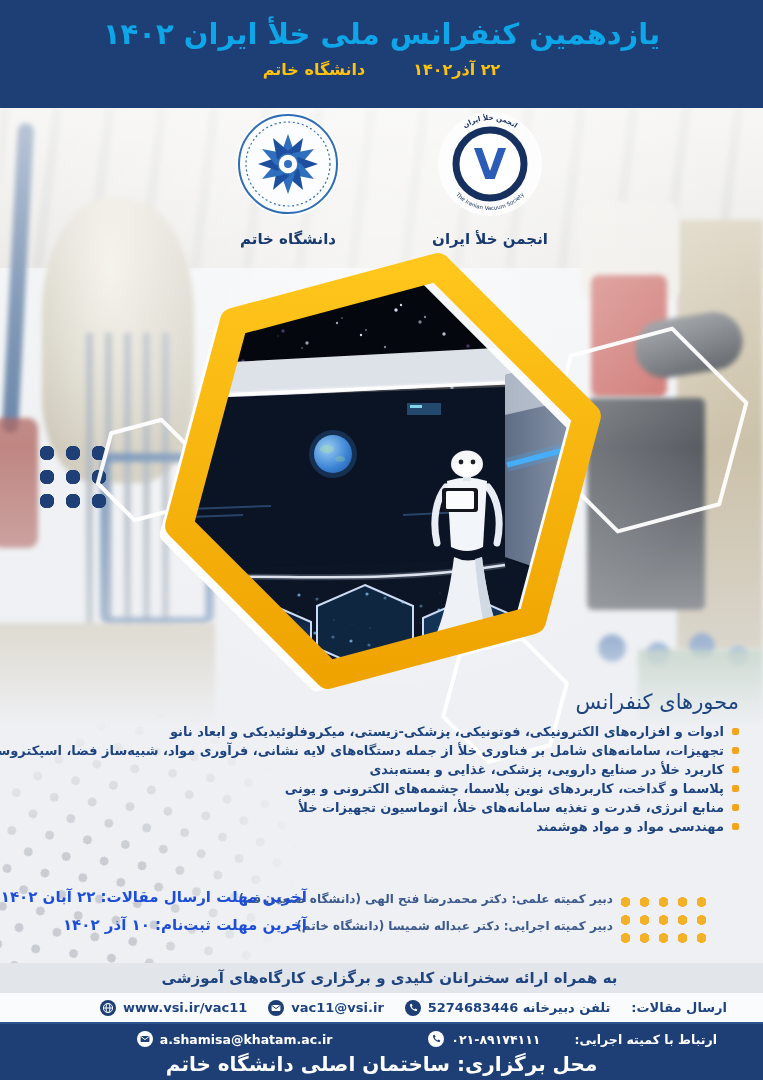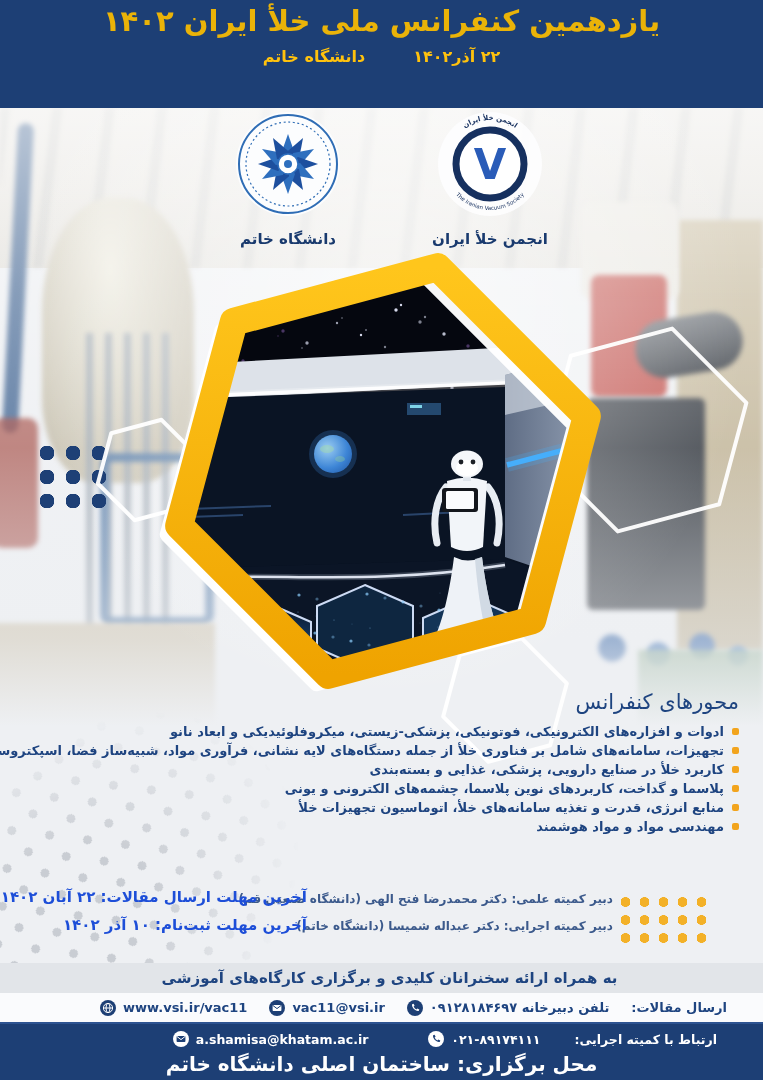--- a/index.html
+++ b/index.html
@@ -3,21 +3,21 @@
 <meta charset="utf-8">
 <style>
   html,body{margin:0;padding:0;background:#9aa0a8;}
   .poster{
     position:relative;width:763px;height:1080px;margin:0 auto;overflow:hidden;
     background:#eef0f3;font-family:"DejaVu Sans","Liberation Sans",sans-serif;
     direction:rtl;
   }
   
   .header{position:absolute;top:0;left:0;right:0;height:108px;background:#1d3f75;z-index:10;}
-  .header .title{margin:0;padding-top:4px;text-align:center;font-size:29px;font-weight:700;color:#eab308;}
+  .header .title{margin:0;padding-top:17px;text-align:center;font-size:29px;font-weight:700;color:#0ea5e9;}
   .header .subrow{display:flex;justify-content:center;gap:48px;margin-top:9px;font-size:16px;font-weight:700;color:#ffc20d;}
   
   .bg-photo{position:absolute;top:108px;left:0;right:0;height:618px;overflow:hidden;z-index:1;}
   .bg-photo .blob{position:absolute;filter:blur(2.5px);}
   .ph-top{position:absolute;top:0;left:0;right:0;height:160px;
     background:linear-gradient(#eceae6,#e3e1dc);}
   .ph-top .beams{position:absolute;inset:0;background:repeating-linear-gradient(97deg,rgba(150,156,162,.20) 0 10px,transparent 10px 52px);filter:blur(2px);}
   .ph-left{position:absolute;left:0;top:55px;bottom:0;width:205px;}
   .tank{left:42px;top:35px;width:152px;height:285px;background:radial-gradient(ellipse at 45% 25%,#edebdf,#c8c2b1 75%);border-radius:45% 45% 35% 35%/40% 40% 30% 30%;}
   .pipes{left:86px;top:170px;width:90px;height:340px;background:repeating-linear-gradient(90deg,#9fa9b4 0 7px,rgba(255,255,255,0) 7px 19px);opacity:.85;}
@@ -78,21 +78,21 @@
   .workshops-band{position:absolute;top:963px;left:0;right:0;height:30px;background:#e2e5e9;z-index:6;
     text-align:center;line-height:30px;font-size:15px;font-weight:700;color:#1e4480;padding-left:16px;}
   .contact-row{position:absolute;top:993px;left:0;right:0;height:29px;background:#fafbfd;z-index:6;
     display:flex;align-items:center;justify-content:space-between;padding:0 36px 0 100px;box-sizing:border-box;
     font-size:13px;font-weight:700;color:#1e4480;}
   .citem{display:flex;align-items:center;gap:7px;white-space:nowrap;}
   .cicon{display:inline-flex;width:16px;height:16px;}
   .footer{position:absolute;top:1022px;left:0;right:0;height:58px;background:#1d3f75;border-top:2px solid #2d5391;z-index:10;color:#fff;box-sizing:border-box;}
   .f-row1{display:flex;align-items:center;padding:7px 46px 0 0;font-size:12.5px;font-weight:700;}
   .f-row1 .flabel{margin-left:34px;}
-  .f-row1 .fphone{margin-left:60px;}
+  .f-row1 .fphone{margin-left:96px;}
   .f-venue{text-align:center;font-size:20px;font-weight:700;margin-top:5px;}
   .num{direction:ltr;unicode-bidi:embed;}
 </style>
 </head>
 <body>
 
 <div class="poster">
 
   <div class="header">
     <h1 class="title">یازدهمین کنفرانس ملی خلأ ایران ۱۴۰۲</h1>
@@ -441,21 +441,21 @@
       <div>آخرین مهلت ثبت‌نام: ۱۰ آذر ۱۴۰۲</div>
     </div>
   </div>
   <div class="yellow-dots"></div>
 
   <div class="workshops-band">به همراه ارائه سخنرانان کلیدی و برگزاری کارگاه‌های آموزشی</div>
 
   <div class="contact-row">
     <span>ارسال مقالات:</span>
     <span class="citem">
-      <span>تلفن دبیرخانه ۰۹۱۲۸۱۸۴۶۹۷</span>
+      <span>تلفن دبیرخانه 5274683446</span>
       <span class="cicon">
         <svg viewBox="0 0 16 16">
             <circle cx="8" cy="8" r="8" fill="#1d3f75"></circle>
             <path d="M5.1,4.3 l1.5,-0.6 1,2 -1,0.9 a5,5 0 0 0 2.8,2.8 l0.9,-1 2,1 -0.6,1.5 c-3,0.8 -7.4,-3.6 -6.6,-6.6 Z" fill="#fff"></path>
           </svg>
       </span>
     </span>
     <span class="citem">
       <span class="num">vac11@vsi.ir</span>
       <span class="cicon">

